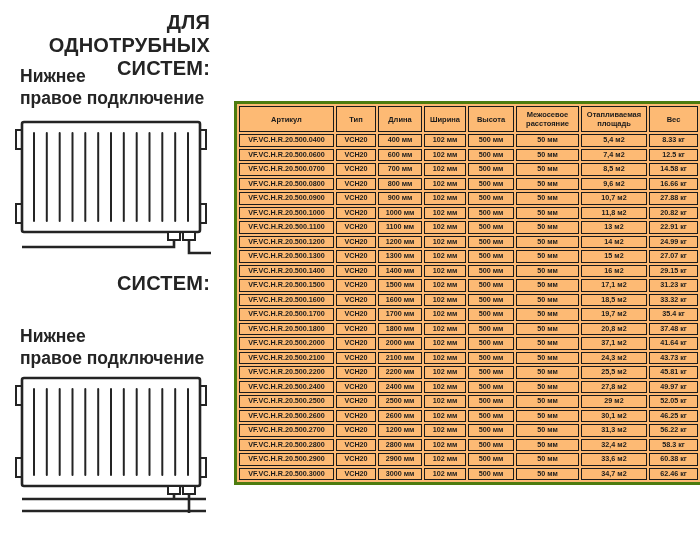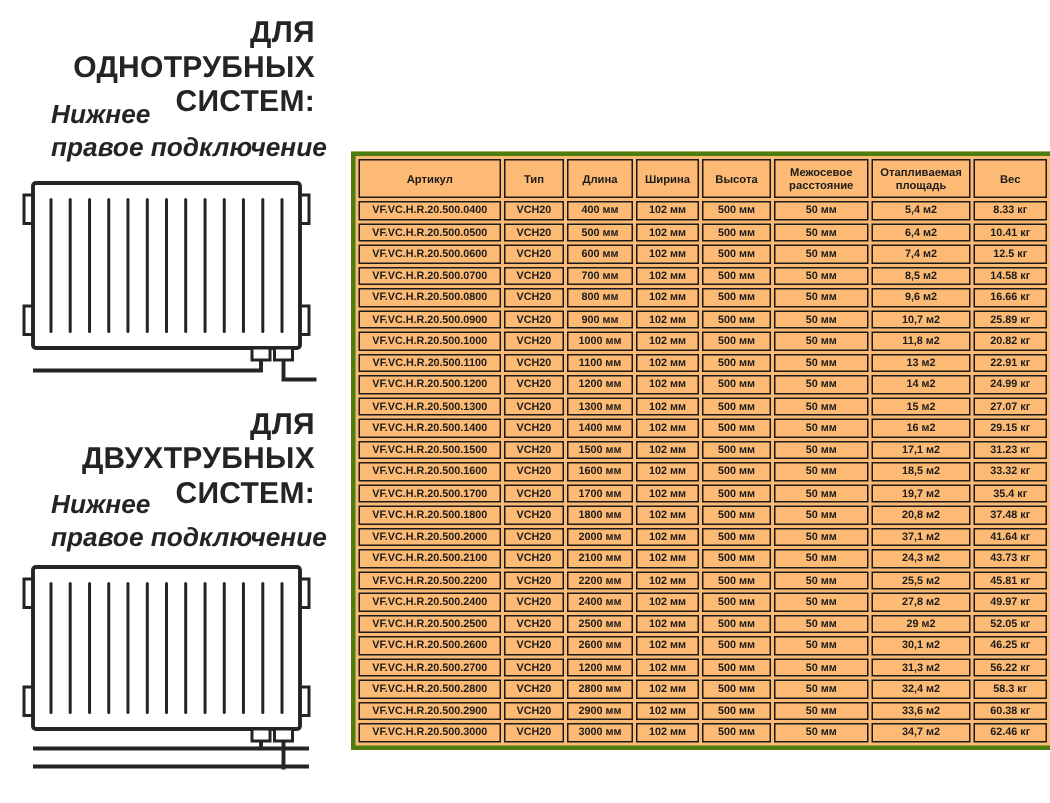--- a/index.html
+++ b/index.html
@@ -18,26 +18,25 @@
     font-weight:800;
     font-size:20px;
     line-height:23px;
     letter-spacing:0.2px;
     color:#242424;
   }
   .panel-title.first  { top:11px; }
   .panel-title.second { top:272px; }
   .panel-sub {
     position:absolute;
-    left:34px;
+    left:20px;
     font-weight:700;
     font-size:17.5px;
     line-height:21.5px;
     color:#242424;
-    font-style:italic;
   }
   .panel-sub.first  { top:66px; }
   .panel-sub.second { top:326px; }
   .diagram { position:absolute; left:6px; }
   .diagram.first  { top:116px; }
   .diagram.second { top:372px; }
 
   table.spec {
     position:absolute;
     left:234px; top:101px;
@@ -109,21 +108,20 @@
   </g>
 
   <rect x="162" y="116" width="12" height="8" stroke-width="2" fill="#ffffff"></rect>
   <rect x="177" y="116" width="12" height="8" stroke-width="2" fill="#ffffff"></rect>
 
   <polyline points="16,131 168,131 168,124" stroke-width="2.6"></polyline>
   <polyline points="183,124 183,137 205,137" stroke-width="2.6"></polyline>
 </svg>
 
 <div class="panel-title second">
-  <div>ДЛЯ ДВУХТРУБНЫХ</div>
   <div>СИСТЕМ:</div>
 </div>
 <div class="panel-sub second">
   <div>Нижнее</div>
   <div>правое подключение</div>
 </div>
 
 <svg class="diagram second" width="212" height="148" viewBox="0 0 212 148" fill="none" stroke="#242424">
 
   <rect x="10" y="14" width="8" height="19" stroke-width="2" fill="#ffffff"></rect>
@@ -186,30 +184,20 @@
         <td>VF.VC.H.R.20.500.0400</td>
         <td>VCH20</td>
         <td>400 мм</td>
         <td>102 мм</td>
         <td>500 мм</td>
         <td>50 мм</td>
         <td>5,4 м2</td>
         <td>8.33 кг</td>
       </tr>
       <tr>
-        <td>VF.VC.H.R.20.500.0500</td>
-        <td>VCH20</td>
-        <td>500 мм</td>
-        <td>102 мм</td>
-        <td>500 мм</td>
-        <td>50 мм</td>
-        <td>6,4 м2</td>
-        <td>10.41 кг</td>
-      </tr>
-      <tr>
         <td>VF.VC.H.R.20.500.0600</td>
         <td>VCH20</td>
         <td>600 мм</td>
         <td>102 мм</td>
         <td>500 мм</td>
         <td>50 мм</td>
         <td>7,4 м2</td>
         <td>12.5 кг</td>
       </tr>
       <tr>
@@ -233,21 +221,21 @@
         <td>16.66 кг</td>
       </tr>
       <tr>
         <td>VF.VC.H.R.20.500.0900</td>
         <td>VCH20</td>
         <td>900 мм</td>
         <td>102 мм</td>
         <td>500 мм</td>
         <td>50 мм</td>
         <td>10,7 м2</td>
-        <td>25.89 кг</td>
+        <td>27.88 кг</td>
       </tr>
       <tr>
         <td>VF.VC.H.R.20.500.1000</td>
         <td>VCH20</td>
         <td>1000 мм</td>
         <td>102 мм</td>
         <td>500 мм</td>
         <td>50 мм</td>
         <td>11,8 м2</td>
         <td>20.82 кг</td>

